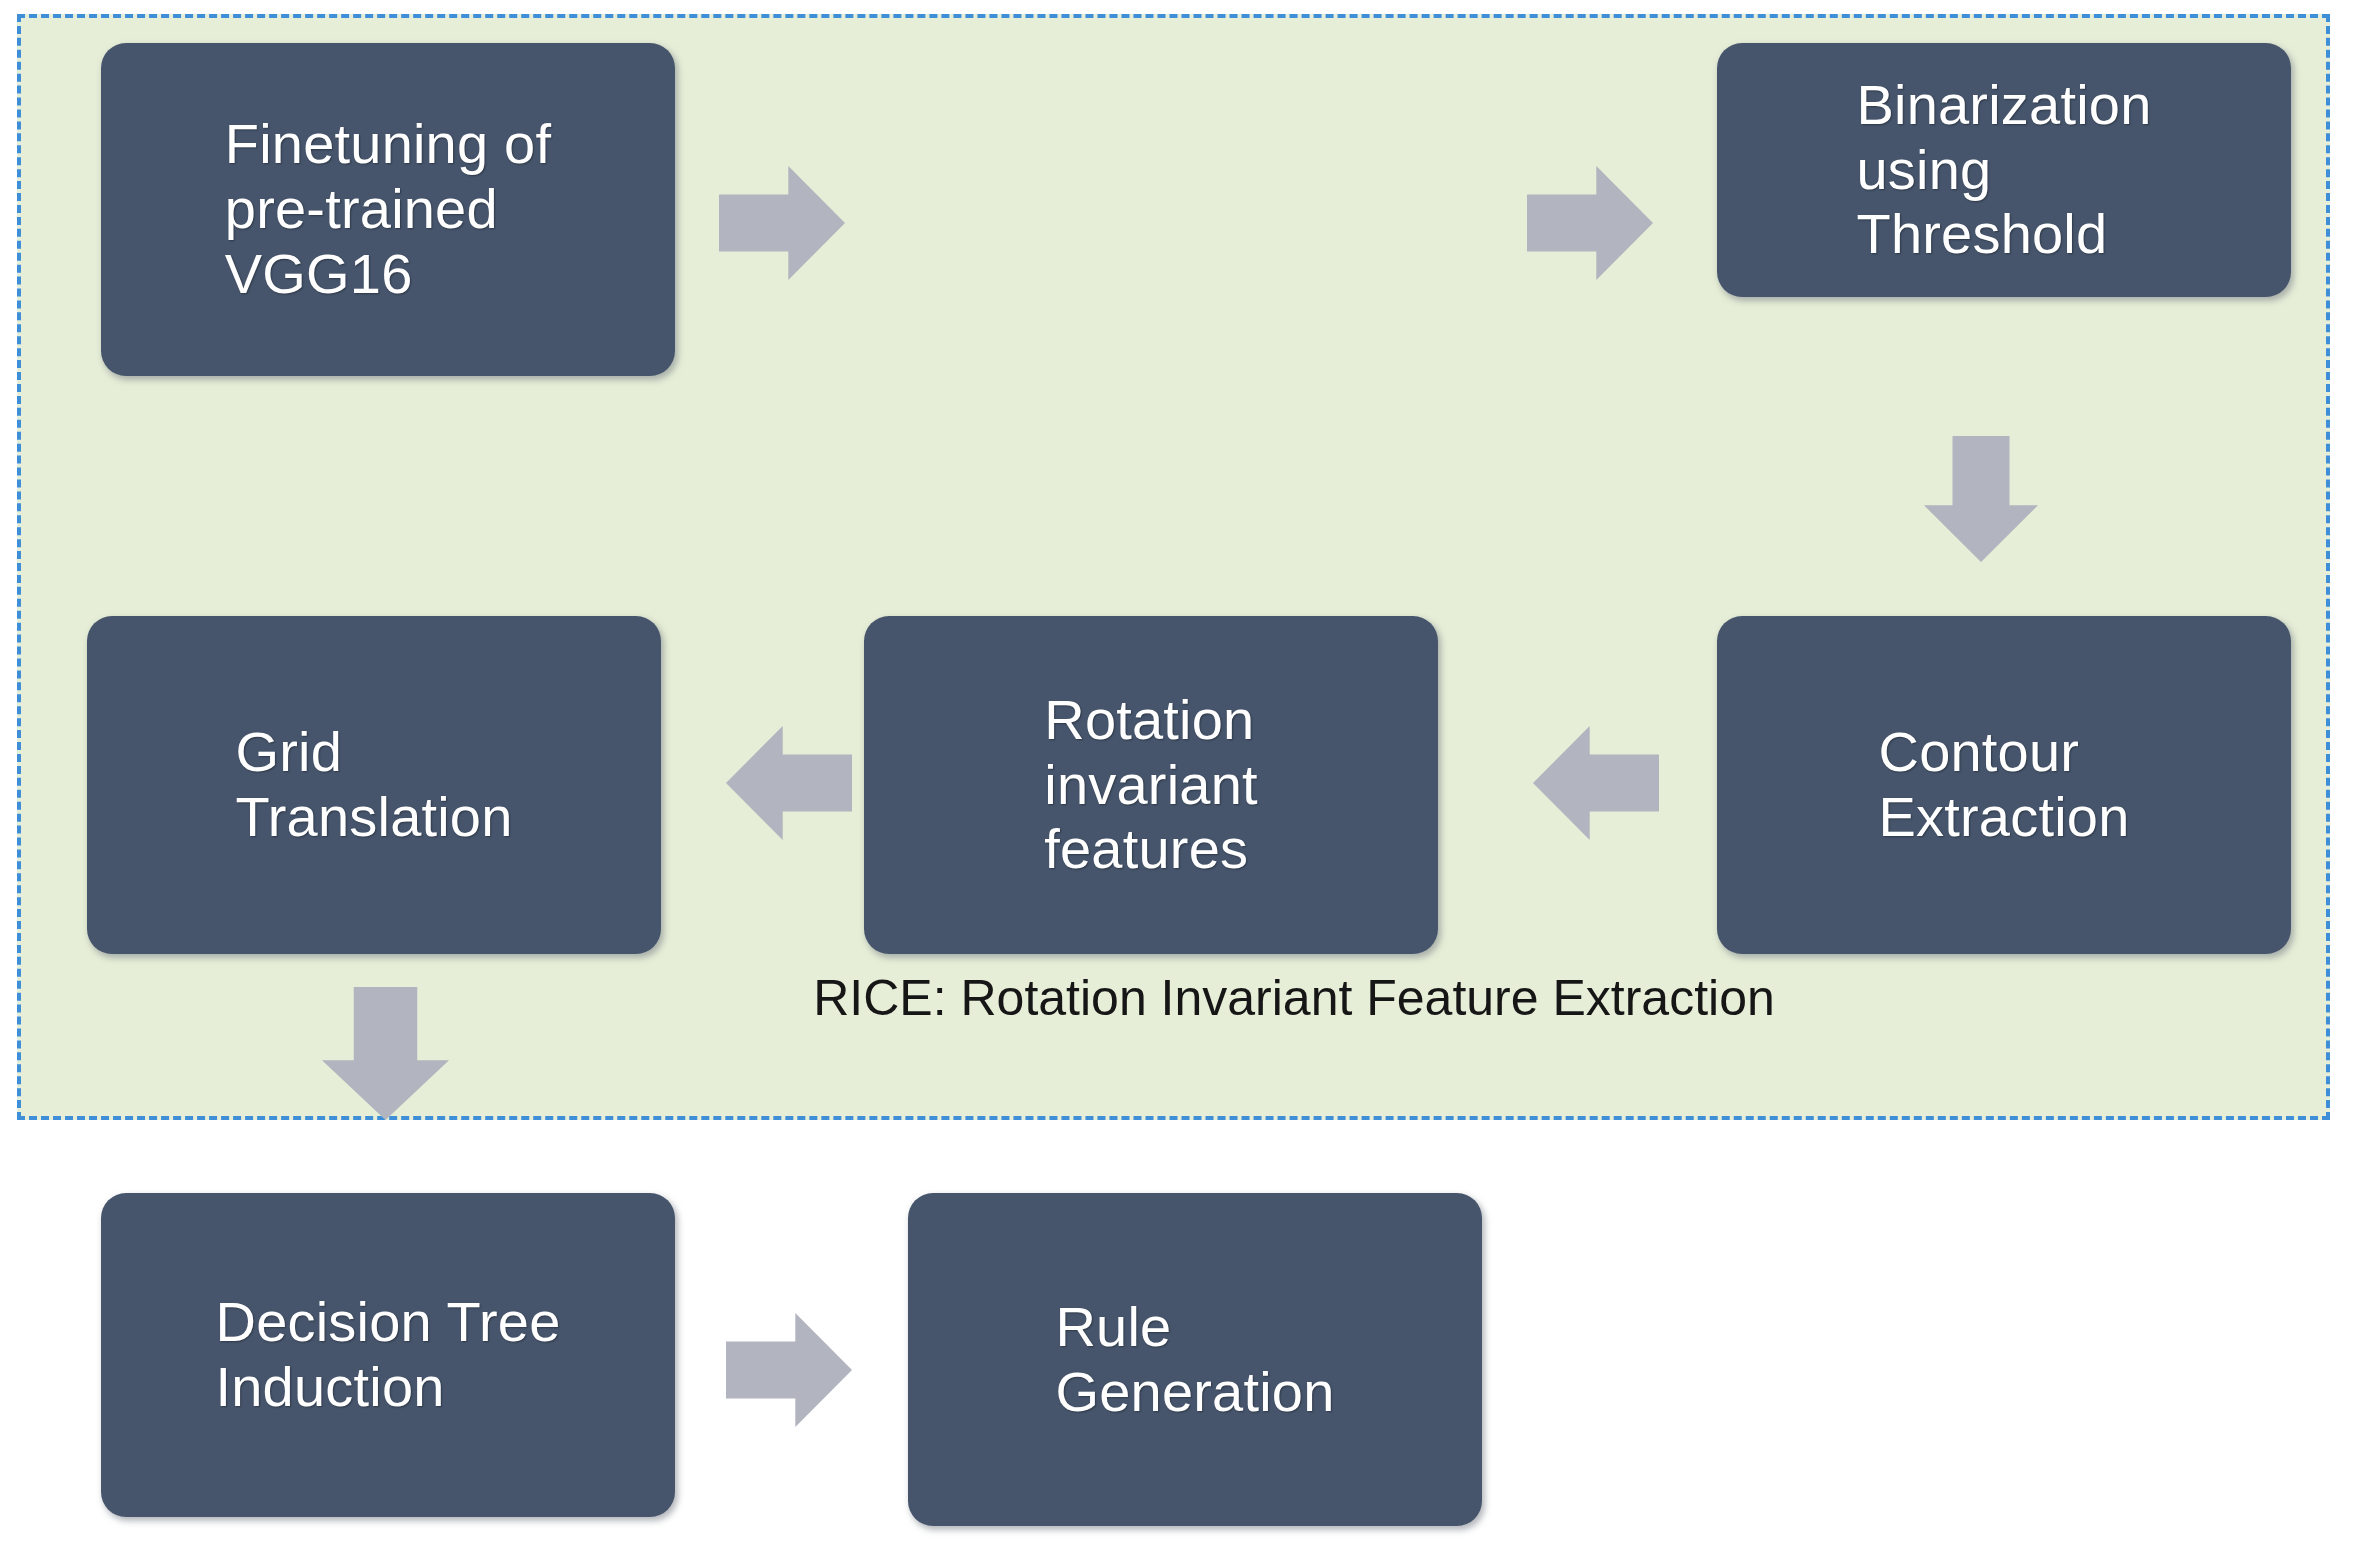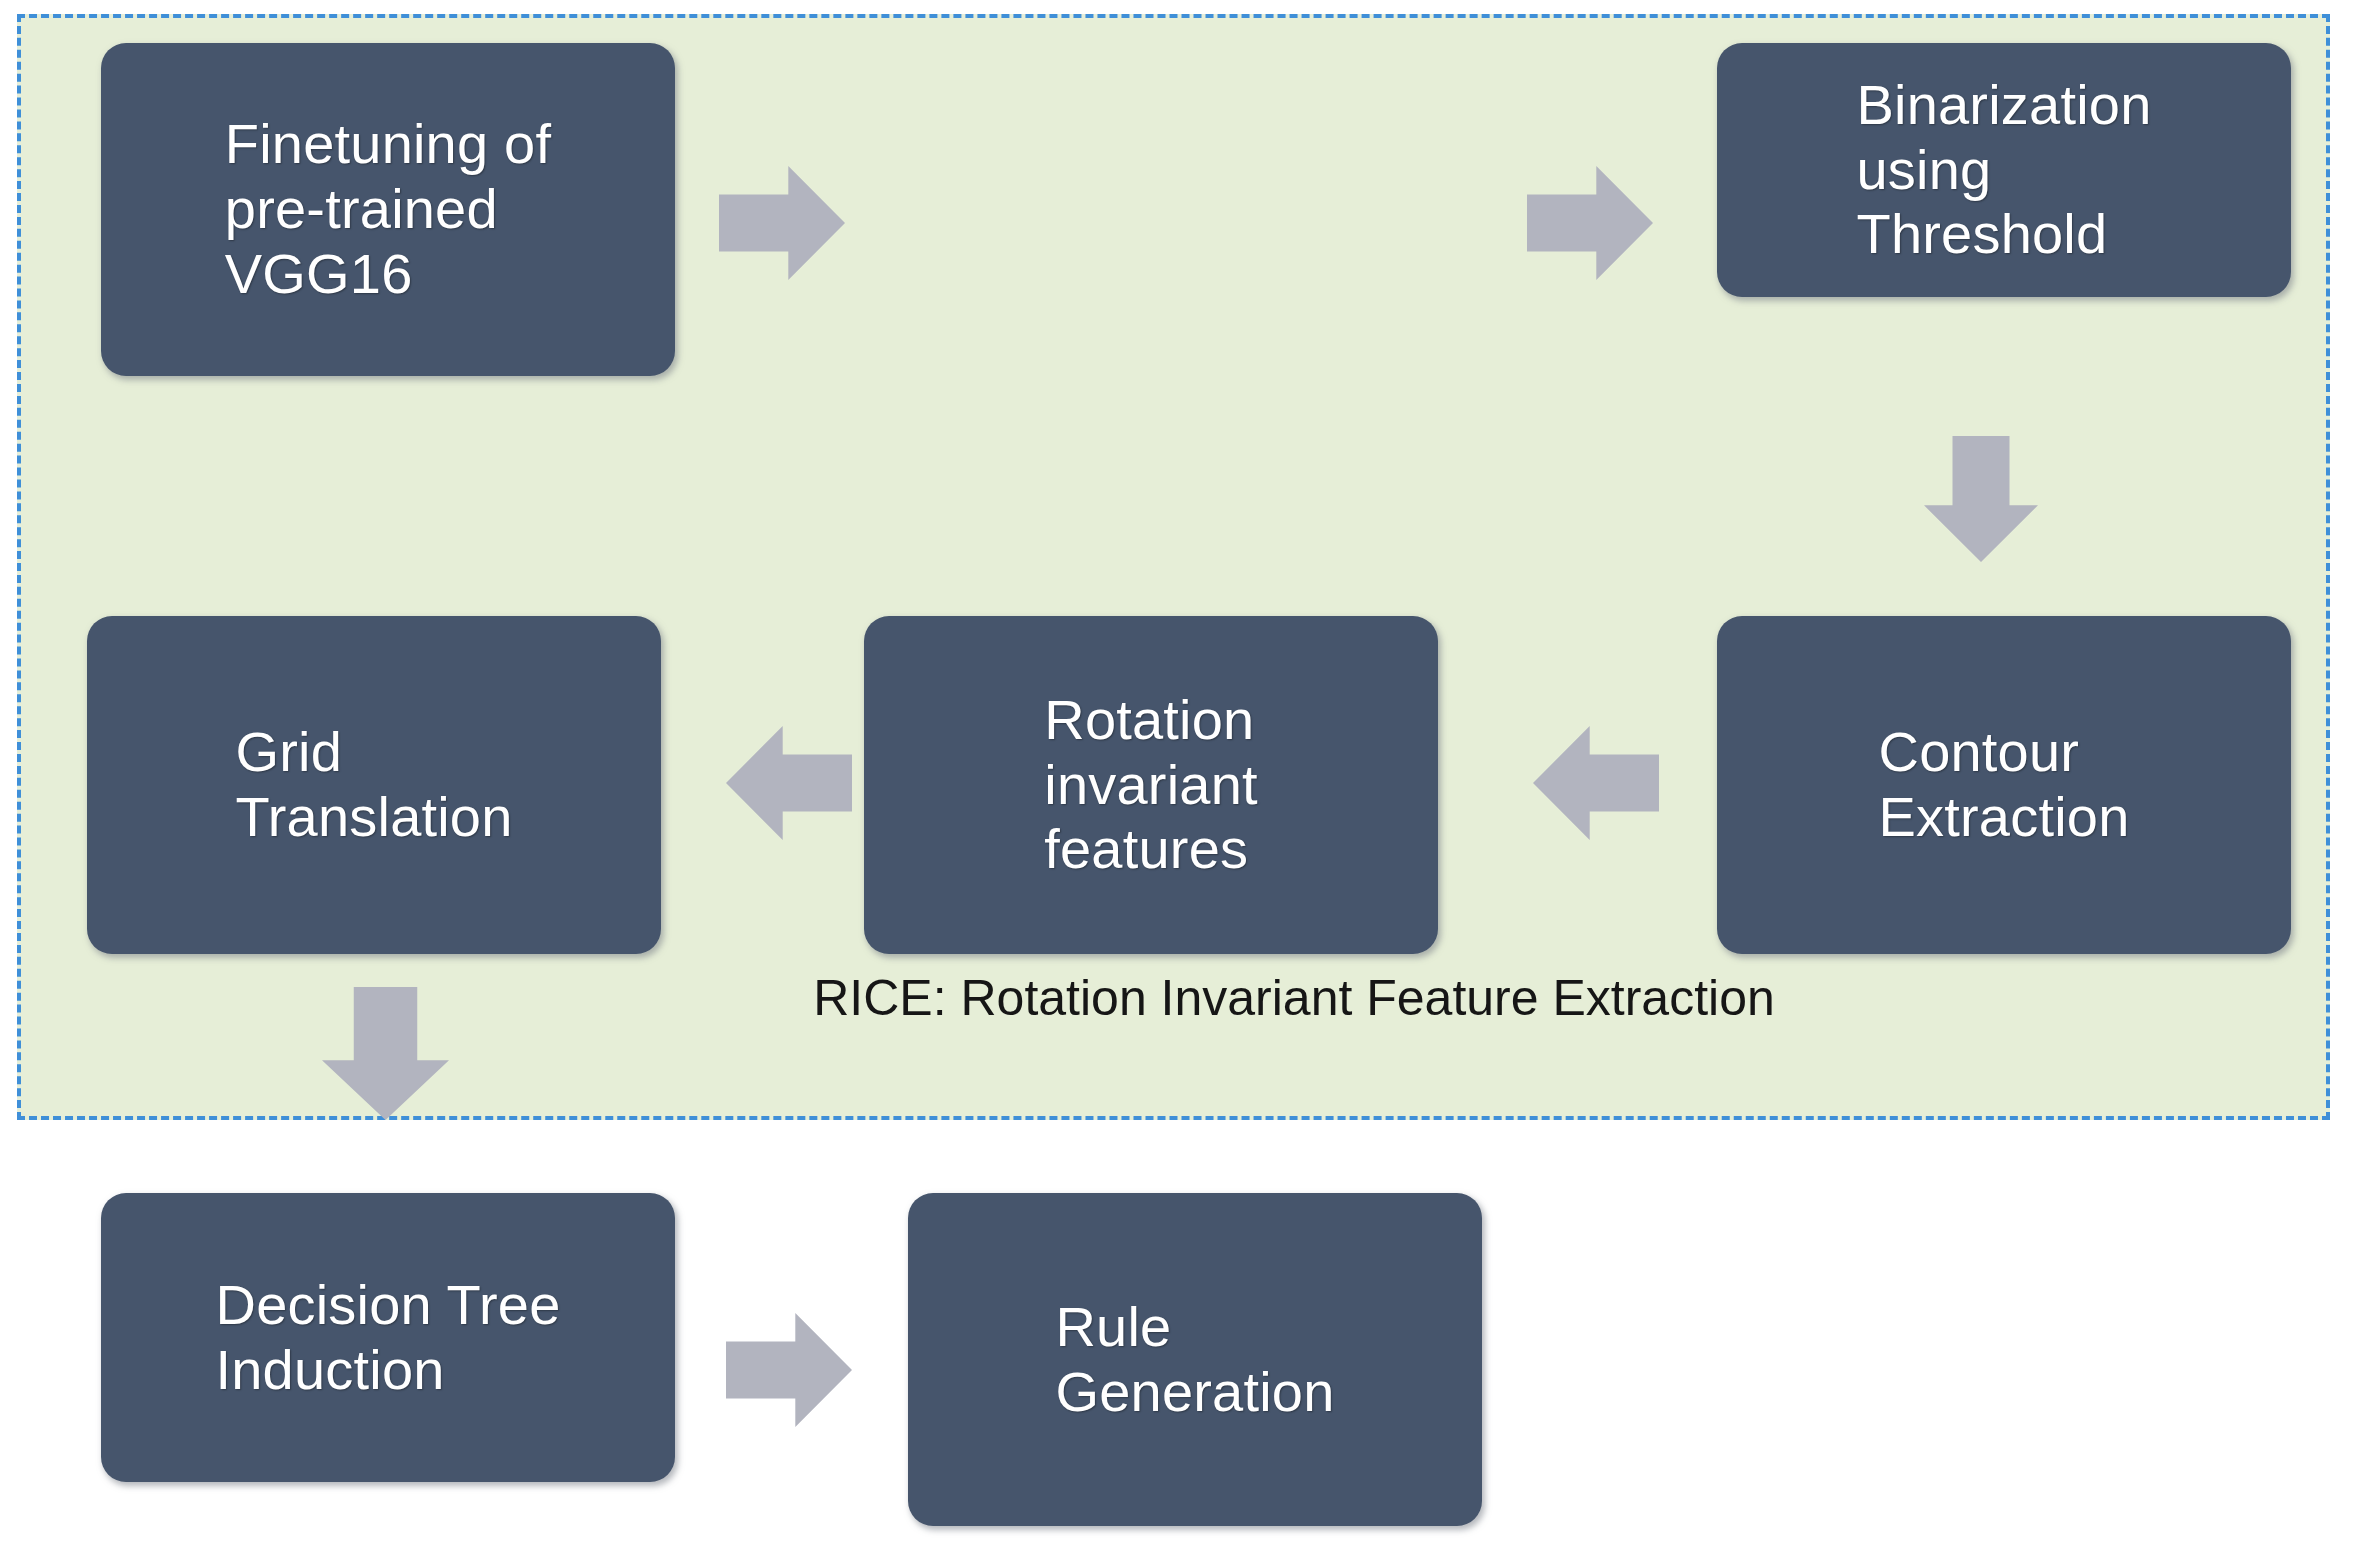--- a/index.html
+++ b/index.html
@@ -53,21 +53,21 @@
     letter-spacing: 0.2px;
   }
 
   
   #box-finetune      { left: 101px;  top: 43px;   width: 574px;  height: 333px; }
   #box-featuremap    { left: 908px;  top: 43px;   width: 574px;  height: 333px; }
   #box-binarization  { left: 1717px; top: 43px;   width: 574px;  height: 254px; }
   #box-gridtrans     { left: 87px;  top: 616px;  width: 574px;  height: 338px; }
   #box-rotinv        { left: 864px;  top: 616px;  width: 574px;  height: 338px; }
   #box-contour       { left: 1717px; top: 616px;  width: 574px;  height: 338px; }
-  #box-dtinduction   { left: 101px;  top: 1193px; width: 574px;  height: 289px; }
+  #box-dtinduction   { left: 101px;  top: 1193px; width: 574px;  height: 324px; }
   #box-rulegen       { left: 908px;  top: 1193px; width: 574px;  height: 333px; }
 
   
   .arrow {
     position: absolute;
     background: #b2b4bf;
   }
   .arrow-right {
     clip-path: polygon(0% 25%, 55% 25%, 55% 0%, 100% 50%, 55% 100%, 55% 75%, 0% 75%);
   }

